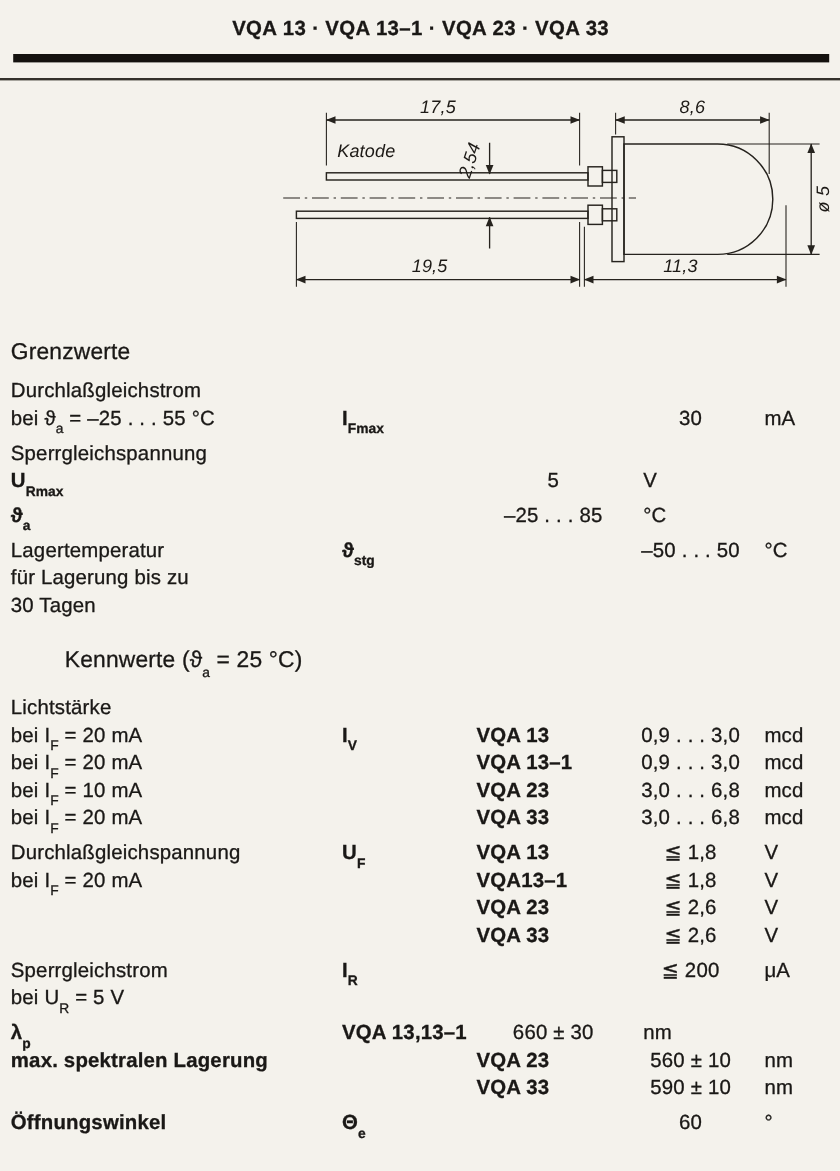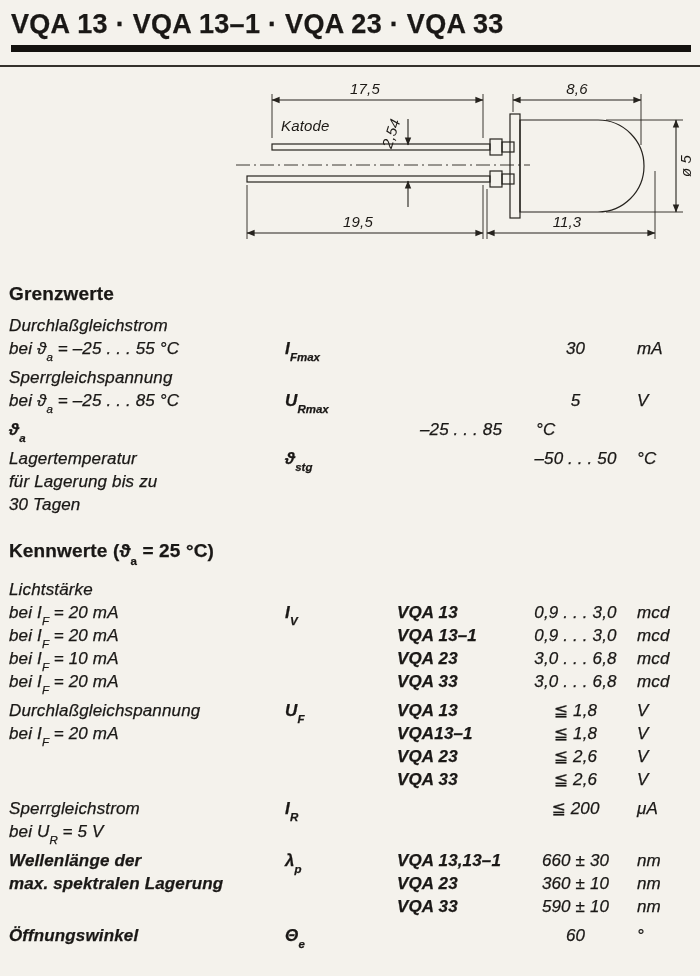--- a/index.html
+++ b/index.html
@@ -6,28 +6,28 @@
   html,body { width:700px; height:976px; }
   body {
     background:#f4f2ec;
     color:#1a1816;
     font-family:"Liberation Sans","DejaVu Sans",sans-serif;
     font-size:17px; line-height:23px;
     letter-spacing:0.15px;
     -webkit-text-stroke:0.25px;
     overflow:hidden;
   }
-  .title { font-size:27px; line-height:32px; font-weight:700; margin:8px 10px 5px 11px; letter-spacing:0.3px; }
+  .title { font-size:17px; line-height:32px; font-weight:700; margin:8px 10px 5px 11px; letter-spacing:0.3px;text-align:center; }
   .bar  { height:7px; background:#14120f; margin:0 9px 0 11px; }
   .rule { height:2px; background:#35322c; margin-top:13px; }
   .drawing { display:block; margin-top:6px; }
   .content { padding:0 10px 0 9px; }
-  h2 { font-size:19px; line-height:22px; font-weight:700; margin:10px 0 9px 0; }
-  h2.kenn { margin-top:24px; margin-bottom:16px; }
-  .line { display:grid; grid-template-columns:276px 112px 128px 1fr 64px; align-items:baseline;font-style:italic; }
+  h2 { font-size:19px; line-height:22px; font-weight:400; margin:10px 0 9px 0; }
+  h2.kenn { margin-top:24px; margin-bottom:16px;margin-left:45px; }
+  .line { display:grid; grid-template-columns:276px 112px 128px 1fr 64px; align-items:baseline; }
   .symbol, .type { font-weight:700; }
   .value { text-align:center; }
   .unit  { padding-left:11px; }
   sub { font-size:11.5px; line-height:0; position:relative; top:3px; letter-spacing:0; }
   .gap { margin-top:6px; }
   .boldp .param { font-weight:700; }
   svg text { font-family:"Liberation Sans","DejaVu Sans",sans-serif; font-style:italic; font-size:15px; fill:#1d1a16; -webkit-text-stroke:0; }
 </style>
 </head>
 <body>
@@ -117,21 +117,20 @@
 
       <div class="line gap">
         <span class="param"><span>Sperrgleichspannung</span><sub></sub><span></span></span>
         <span class="symbol"><span></span><sub></sub></span>
         <span class="type"></span>
         <span class="value"></span>
         <span class="unit"></span>
       </div>
 
       <div class="line">
-        <span class="param"><span>bei ϑ</span><sub>a</sub><span> = –25 . . . 85 °C</span></span>
         <span class="symbol"><span>U</span><sub>Rmax</sub></span>
         <span class="type"></span>
         <span class="value">5</span>
         <span class="unit">V</span>
       </div>
 
       <div class="line gap">
         <span class="symbol"><span>ϑ</span><sub>a</sub></span>
         <span class="type"></span>
         <span class="value">–25 . . . 85</span>
@@ -249,32 +248,31 @@
 
       <div class="line">
         <span class="param"><span>bei U</span><sub>R</sub><span> = 5 V</span></span>
         <span class="symbol"><span></span><sub></sub></span>
         <span class="type"></span>
         <span class="value"></span>
         <span class="unit"></span>
       </div>
 
       <div class="line gap boldp">
-        <span class="param"><span>Wellenlänge der</span><sub></sub><span></span></span>
         <span class="symbol"><span>λ</span><sub>p</sub></span>
         <span class="type">VQA 13,13–1</span>
         <span class="value">660 ± 30</span>
         <span class="unit">nm</span>
       </div>
 
       <div class="line boldp">
         <span class="param"><span>max. spektralen Lagerung</span><sub></sub><span></span></span>
         <span class="symbol"><span></span><sub></sub></span>
         <span class="type">VQA 23</span>
-        <span class="value">360 ± 10</span>
+        <span class="value">560 ± 10</span>
         <span class="unit">nm</span>
       </div>
 
       <div class="line">
         <span class="param"><span></span><sub></sub><span></span></span>
         <span class="symbol"><span></span><sub></sub></span>
         <span class="type">VQA 33</span>
         <span class="value">590 ± 10</span>
         <span class="unit">nm</span>
       </div>

